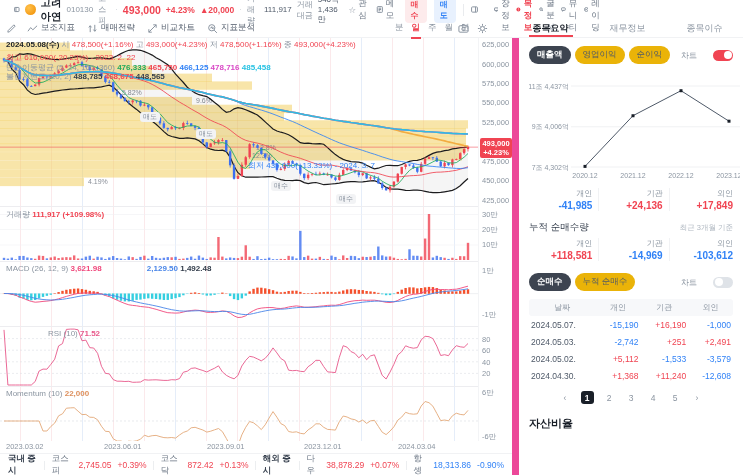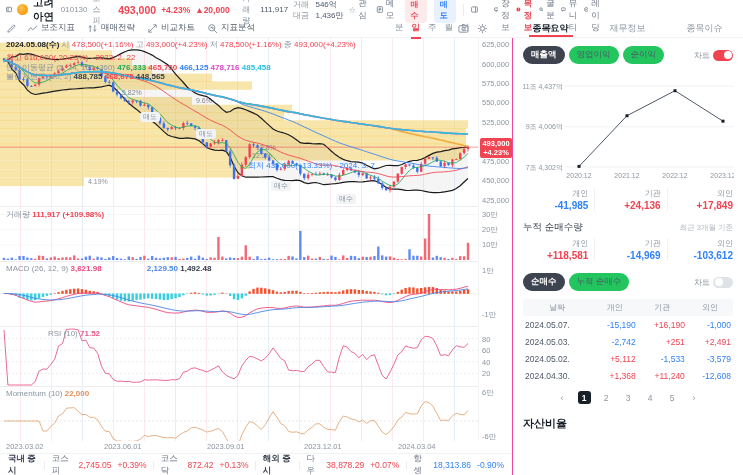--- a/index.html
+++ b/index.html
@@ -4,21 +4,21 @@
 <style>
   html,body{margin:0;padding:0;background:#fff;}
   *{box-sizing:border-box;}
   .app{position:relative;width:743px;height:475px;background:#fff;overflow:hidden;
        font-family:"Liberation Sans",sans-serif;color:#333d4b;-webkit-font-smoothing:antialiased;}
   .ic{display:inline-flex;width:11px;height:11px;color:#8b95a1;vertical-align:middle;}
   .ic svg{width:100%;height:100%;}
   .ic svg *{stroke-width:1;vector-effect:non-scaling-stroke;}
 
   
-  .topbar{position:absolute;top:0;left:0;width:616px;height:19px;display:flex;align-items:center;font-size:9px;}
+  .topbar{position:absolute;top:0;left:0;width:616px;height:19px;display:flex;align-items:center;font-size:9px;padding-left:8px;}
   .topbar-left{width:512px;display:flex;align-items:center;gap:5px;padding:0 6px;}
   .logo{width:11px;height:11px;border-radius:50%;background:radial-gradient(circle at 35% 35%,#ffc24d,#f08c00);flex:0 0 auto;}
   .stock-name{font-weight:bold;font-size:10.5px;color:#191f28;}
   .muted{color:#8b95a1;font-size:8px;}
   .dot-sep{color:#d1d6db;font-size:8px;}
   .price-red{color:#f04452;font-weight:bold;font-size:10.5px;}
   .chg{color:#f04452;font-size:8.5px;font-weight:bold;}
   .kv{font-size:8px;color:#4e5968;}
   .hdr-actions{margin-left:auto;display:flex;align-items:center;gap:7px;}
   .hdr-act{display:flex;align-items:center;gap:2px;color:#6b7684;font-size:8.5px;cursor:pointer;}
@@ -64,25 +64,25 @@
   
   .ticker{position:absolute;bottom:0;left:0;width:512px;height:22px;border-top:1px solid #f1f2f4;
           display:flex;align-items:center;gap:6px;padding:0 8px;font-size:8.5px;background:#fff;z-index:6;}
   .tk-label{color:#333d4b;font-weight:bold;}
   .tk-name{color:#6b7684;}
   .tk-up{color:#f04452;}
   .tk-down{color:#3182f6;}
   .tk-sep{color:#e5e8eb;}
 
   
-  .side{position:absolute;top:38px;left:512px;width:231px;height:437px;border-left:1px solid #ec4899;padding:8px 10px 0 10px;overflow:hidden;}
+  .side{position:absolute;top:38px;left:512px;width:231px;height:437px;border-left:7px solid #ec4899;padding:8px 10px 0 10px;overflow:hidden;}
   .btn-row{display:flex;align-items:center;gap:4px;}
-  .chip{font-size:8.5px;color:#4e5968;background:#22c55e;border-radius:9px;padding:3px 8px;cursor:pointer;}
+  .chip{font-size:8.5px;color:#4e5968;background:#eab308;border-radius:9px;padding:3px 8px;cursor:pointer;}
   .chip.active{background:#3d4450;color:#fff;font-weight:bold;}
-  .toggle-wrap{margin-left:auto;display:flex;align-items:center;gap:3px;font-size:8px;color:#8b95a1;}
+  .toggle-wrap{margin-left:auto;display:flex;align-items:center;gap:16px;font-size:8px;color:#8b95a1;}
   .toggle{width:20px;height:11px;border-radius:6px;position:relative;cursor:pointer;}
   .toggle.on{background:#f04452;}
   .toggle.off{background:#dfe3e8;}
   .toggle .knob{position:absolute;top:1.5px;width:8px;height:8px;border-radius:50%;background:#fff;}
   .toggle.on .knob{right:1.5px;} .toggle.off .knob{left:1.5px;}
   .sec-title{font-size:11px;font-weight:bold;color:#191f28;margin:14px 0 6px;}
   .sub-row{display:flex;align-items:baseline;font-size:9.5px;color:#333d4b;margin-top:6px;}
   .sub-row .asof{margin-left:auto;font-size:7.5px;color:#b0b8c1;}
   .inv-grid{display:flex;margin-top:4px;}
   .inv-cell{flex:1;text-align:right;padding-right:6px;border-right:1px solid #f1f2f4;}

